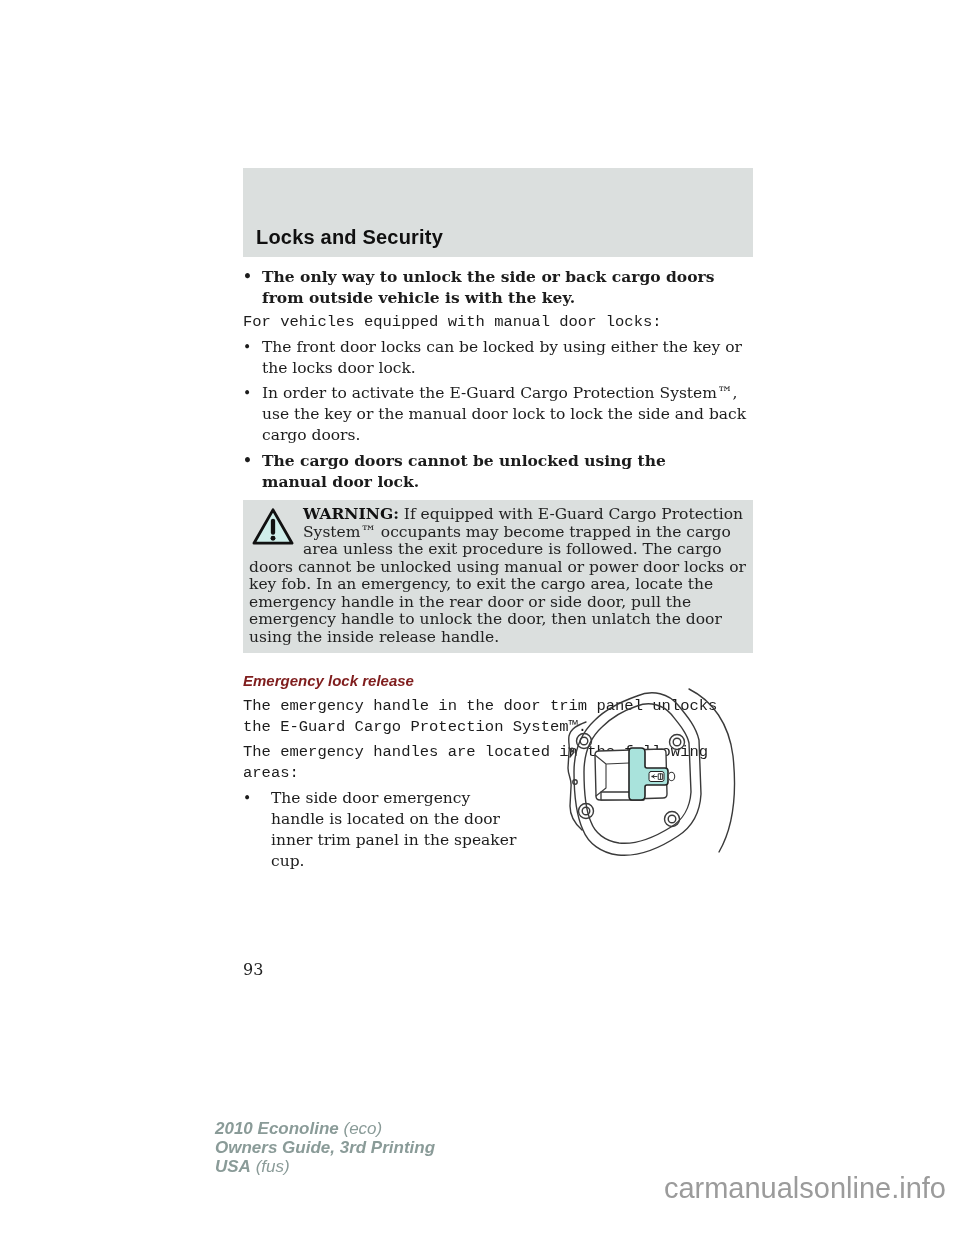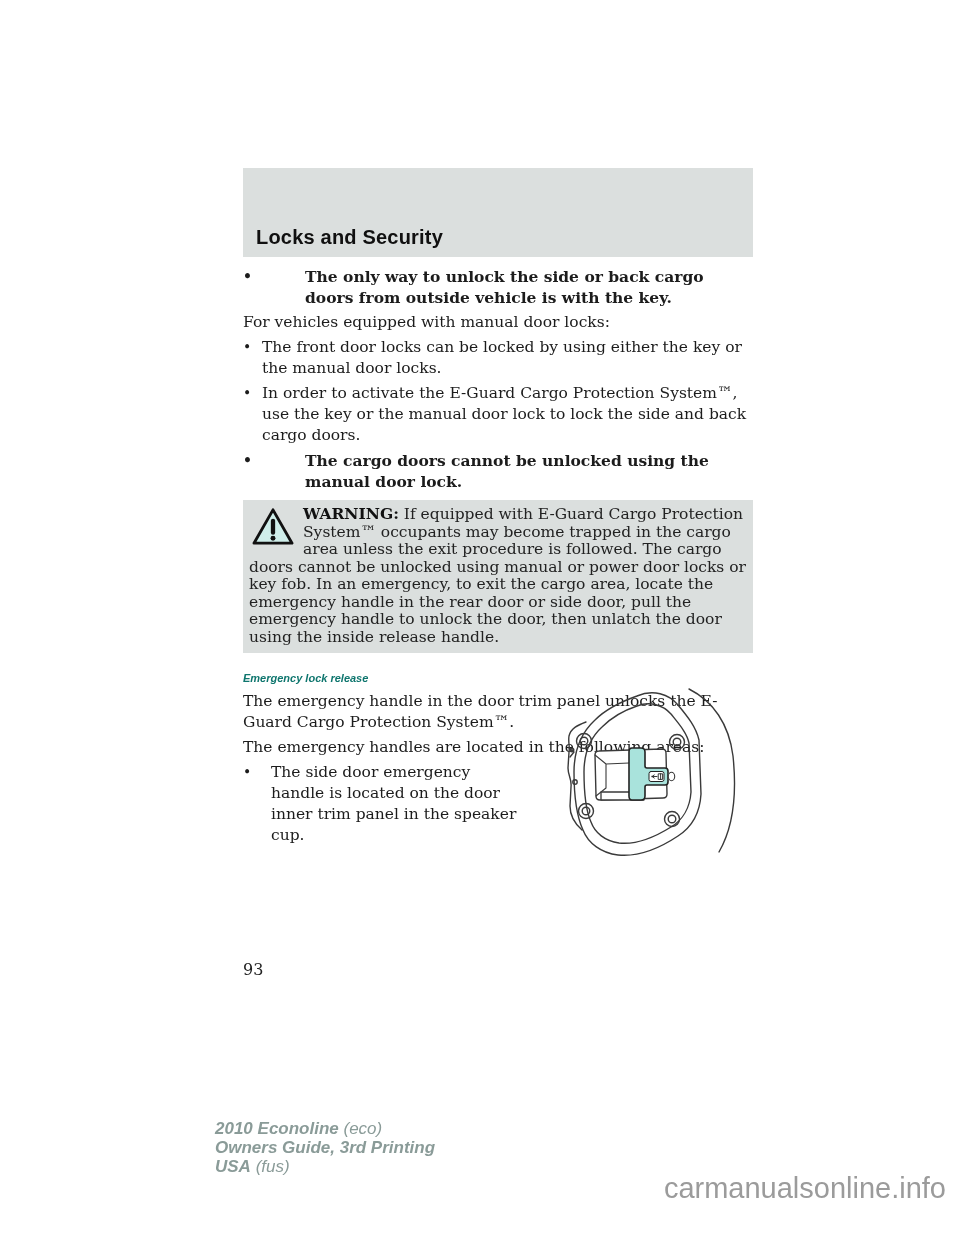--- a/index.html
+++ b/index.html
@@ -13,37 +13,37 @@
     position:absolute; left:243px; top:168px; width:510px; height:89px;
     background:#dbdfde; display:flex; align-items:flex-end;
     padding:0 0 8px 13px;
   }
   .band h1 {
     font-family:"Liberation Sans", sans-serif; font-weight:bold;
     font-size:20px; color:#101010; letter-spacing:0.2px;
   }
   
   .content { position:absolute; left:243px; top:266px; width:510px; }
-  .content p { font-size:15.5px; line-height:21px; margin:0 0 4px 0; }
+  .content p { font-size:15.5px; line-height:21px; margin:0 0 4px 0;font-family:Liberation Mono, monospace; }
   .bullet { display:flex; margin:0 0 4px 0; font-size:15.5px; line-height:21px; }
   .bullet .bm { width:19px; flex:0 0 19px; font-size:14px; }
   .bullet .bt { flex:1; }
   .bold { font-weight:bold; }
-  .bold .bt { max-width:462px;margin-left:43px; }
+  .bold .bt { max-width:462px; }
   
   .warnbox {
     background:#dbdfde; margin-top:8px; padding:5px 0 7px 6px;
     font-size:15.5px; line-height:17.5px; color:#222;
   }
   .warnbox .wicon { float:left; width:44px; height:40px; margin:2px 8px 1px 2px; }
   .warnbox strong { font-weight:bold; color:#111; }
   
   .content h2 {
     font-family:"Liberation Sans", sans-serif; font-style:italic;
-    font-weight:bold; font-size:11px; color:#0f766e; margin:19px 0 7px 0;
+    font-weight:bold; font-size:15px; color:#7f1d1d; margin:19px 0 7px 0;
   }
   .narrow .bt { max-width:252px;margin-left:9px; }
   
   .figure { position:absolute; left:541px; top:684px; width:212px; height:184px; }
   .figure path, .figure circle, .figure rect, .figure ellipse, .figure line {
     vector-effect:non-scaling-stroke;
   }
   
   .pagenum { position:absolute; left:243px; top:960px; font-size:16px; color:#222; }
   
@@ -72,21 +72,21 @@
 
     <div class="bullet bold">
       <span class="bm">•</span>
       <span class="bt">The only way to unlock the side or back cargo doors from outside vehicle is with the key.</span>
     </div>
 
     <p>For vehicles equipped with manual door locks:</p>
 
     <div class="bullet">
       <span class="bm">•</span>
-      <span class="bt">The front door locks can be locked by using either the key or the manual door locks.</span>
+      <span class="bt">The front door locks can be locked by using either the key or the locks door lock.</span>
     </div>
 
     <div class="bullet">
       <span class="bm">•</span>
       <span class="bt">In order to activate the E-Guard Cargo Protection System™, use the key or the manual door lock to lock the side and back cargo doors.</span>
     </div>
 
     <div class="bullet bold">
       <span class="bm">•</span>
       <span class="bt">The cargo doors cannot be unlocked using the manual door lock.</span>

